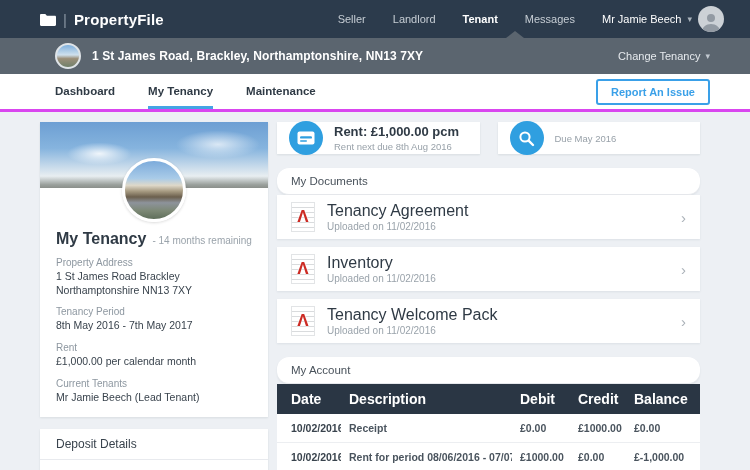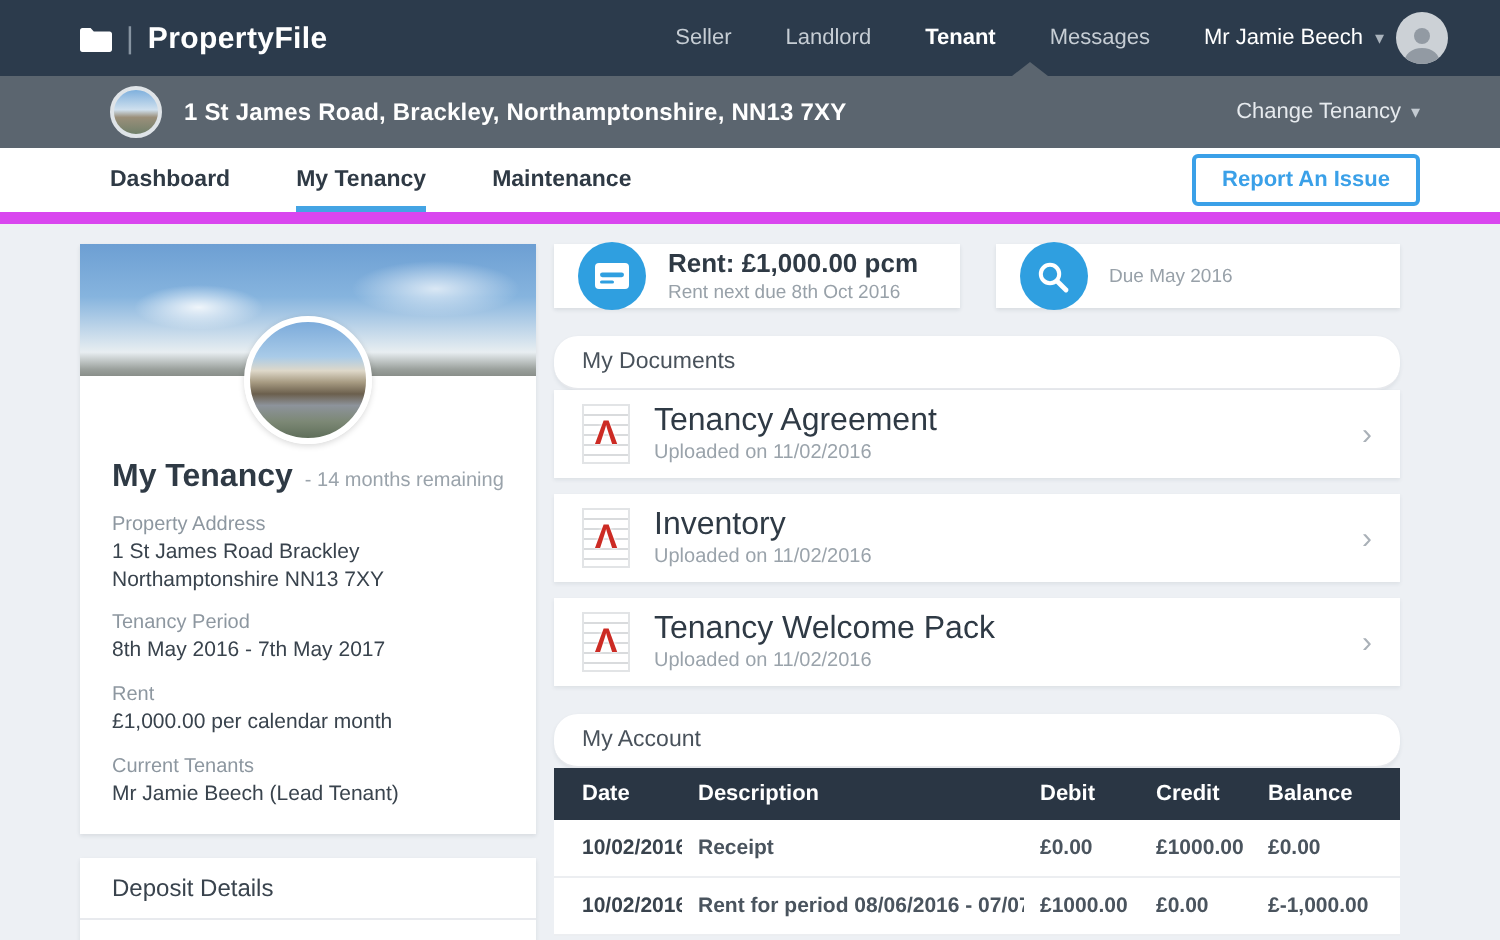--- a/index.html
+++ b/index.html
@@ -24,21 +24,21 @@
   .propbar { height:36px; background:#5b656f; display:flex; align-items:center; padding:0 40px 0 55px; position:relative; }
   .propbar .notch { position:absolute; top:-7px; left:506px; width:0; height:0;
     border-left:9px solid transparent; border-right:9px solid transparent; border-bottom:7px solid #5b656f; }
   .prop-thumb { width:26px; height:26px; border-radius:50%; border:2px solid #dfe4e8; flex-shrink:0;
     background:linear-gradient(180deg,#7fb0dd 0%,#cfe0ee 45%,#9b8f7a 62%,#70806a 100%); }
   .prop-address { color:#fff; font-size:12px; font-weight:bold; margin-left:11px; letter-spacing:.1px; }
   .change-tenancy { margin-left:auto; color:#e6eaee; font-size:11px; cursor:pointer; display:flex; align-items:center; gap:5px; }
   .change-tenancy .caret { font-size:9px; color:#c3cad1; }
 
   
-  .tabbar { height:38px; background:#fff; border-bottom:6px solid #d946ef; display:flex; align-items:stretch; padding:0 40px 0 55px; }
+  .tabbar { height:38px; background:#fff; border-bottom:3px solid #d946ef; display:flex; align-items:stretch; padding:0 40px 0 55px; }
   .tabs { display:flex; gap:33px; }
   .tab { display:flex; align-items:center; font-size:11.5px; color:#2f3a45; font-weight:bold; cursor:pointer; border-bottom:3px solid transparent; padding-top:2px; }
   .tab.active { border-bottom-color:#44a4e4; }
   .report-btn { margin-left:auto; align-self:center; background:#fff; border:2px solid #3aa0e8; color:#3aa0e8;
     font-size:11px; font-weight:bold; padding:5px 13px; border-radius:3px; cursor:pointer; font-family:inherit; }
 
   
   .main { display:flex; gap:9px; padding:10px 50px 0 40px; }
   .card { background:#fff; box-shadow:0 1px 2px rgba(31,45,61,.10); }
 
@@ -82,21 +82,21 @@
   .pdf-icon { width:24px; height:30px; background:
       repeating-linear-gradient(180deg,#fff 0 4px,#d9dbdd 4px 5px);
     border:1px solid #e2e4e6; position:relative; flex-shrink:0; }
   .pdf-icon .pdf-glyph { position:absolute; inset:0; display:flex; align-items:center; justify-content:center;
     color:#cc2b24; font-size:17px; font-weight:bold; text-shadow:0 0 1px #fff, 0 0 2px #fff; }
   .doc-name { font-size:16px; font-weight:normal; color:#2f3a45; }
   .doc-meta { font-size:10px; color:#9aa3ab; margin-top:1px; }
   .doc-chevron { margin-left:auto; color:#aab1b8; font-size:15px; line-height:1; }
 
   table.acct { width:100%; border-collapse:collapse; table-layout:fixed; }
-  table.acct th { background:#2a3644; color:#fff; font-size:11px; font-weight:bold; text-align:left; padding:7px 4px 7px 8px; }
+  table.acct th { background:#2a3644; color:#fff; font-size:14px; font-weight:bold; text-align:left; padding:7px 4px 7px 8px; }
   table.acct th:first-child, table.acct td:first-child { padding-left:14px; }
   table.acct col.c-date { width:64px; }
   table.acct col.c-debit { width:58px; }
   table.acct col.c-credit { width:56px; }
   table.acct col.c-balance { width:74px; }
   table.acct td { background:#fff; font-size:10.5px; color:#4a545e; padding:8px 4px 8px 8px; border-bottom:1px solid #eceef1;
     white-space:nowrap; overflow:hidden;font-weight:bold; }
   table.acct td.b { font-weight:bold; color:#39434d; }
 </style>
 </head>
@@ -196,21 +196,21 @@
         <div class="card info-card">
           <div class="blue-circle">
             <svg width="18" height="14" viewBox="0 0 18 14">
                 <rect x="0.5" y="0.5" width="17" height="13" rx="2" fill="#fff"></rect>
                 <rect x="3" y="5.2" width="12" height="2.4" rx="1.2" fill="#2f9fe0"></rect>
                 <rect x="3" y="9.2" width="7" height="1.6" rx="0.8" fill="#2f9fe0"></rect>
               </svg>
           </div>
           <div>
             <div class="info-title">Rent: £1,000.00 pcm</div>
-            <div class="info-sub">Rent next due 8th Oct 2016</div>
+            <div class="info-sub">Rent next due 8th Aug 2016</div>
           </div>
         </div>
         <div class="card info-card">
           <div class="blue-circle">
             <svg width="17" height="17" viewBox="0 0 17 17">
                 <circle cx="7" cy="7" r="4.6" fill="none" stroke="#fff" stroke-width="2"></circle>
                 <line x1="10.6" y1="10.6" x2="15" y2="15" stroke="#fff" stroke-width="2.4" stroke-linecap="round"></line>
               </svg>
           </div>
           <div>

